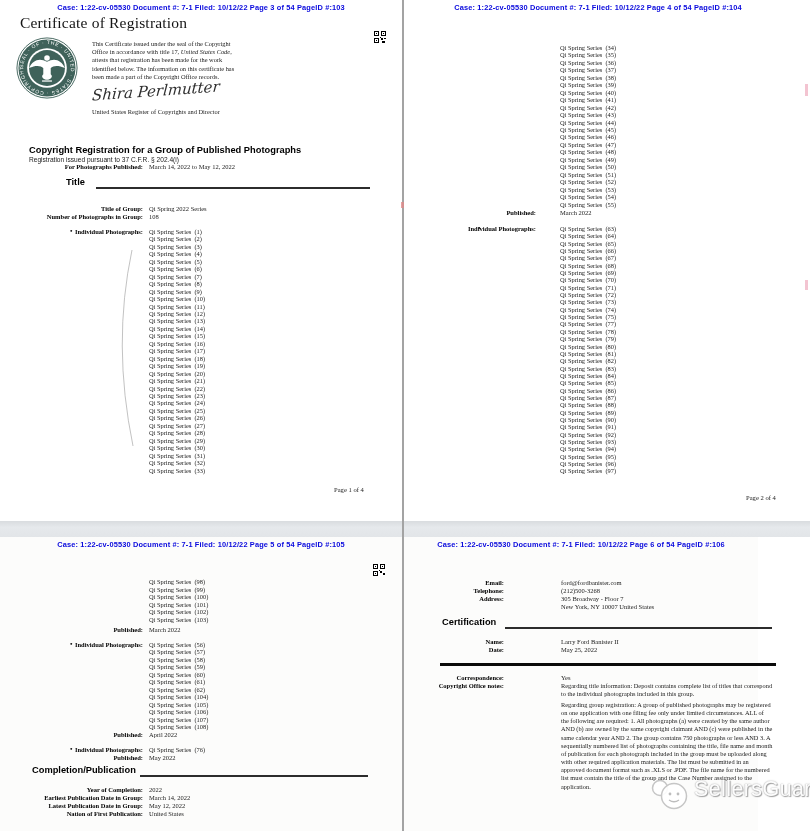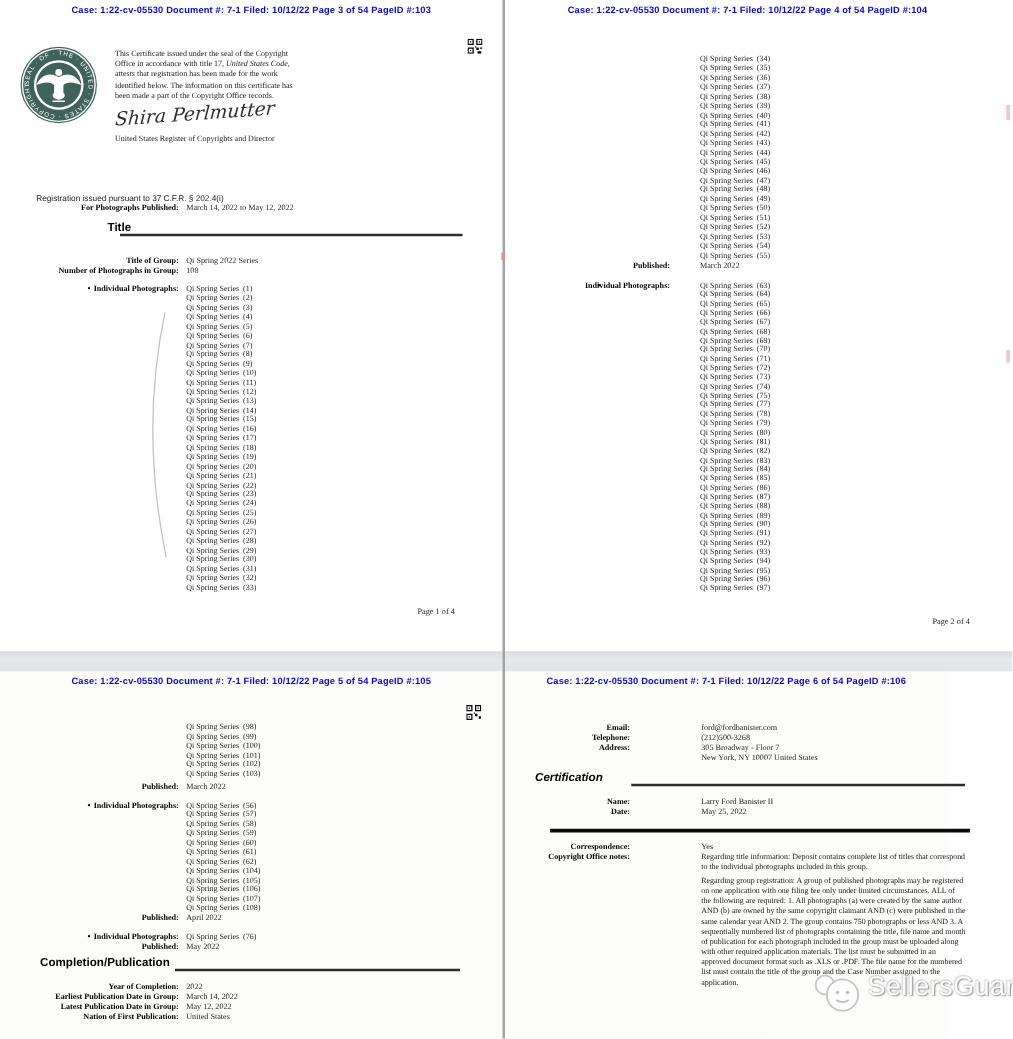--- a/index.html
+++ b/index.html
@@ -43,20 +43,21 @@
            color:rgba(255,255,255,.96);letter-spacing:.4px;
            text-shadow:1px 1px 1px #9e9e9e,-0.5px -0.5px 1px #cfcfcf,0 0 2px #b8b8b8;}
 </style>
 </head>
 <body>
 
 <div id="canvas">
 
   <div class="page" style="left:0;top:0;width:402px;height:472px;">
     <div class="case-h">Case: 1:22-cv-05530 Document #: 7-1 Filed: 10/12/22 Page 3 of 54 PageID #:103</div>
+    <div class="doc-title" style="left:20px;top:14px;">Certificate of Registration</div>
 
     <svg style="position:absolute;left:374px;top:31px;" width="12" height="12" viewBox="0 0 12 12">
       <rect width="12" height="12" fill="#fff"></rect>
       <rect x="0" y="0" width="5" height="5" fill="#000"></rect>
         <rect x="1" y="1" width="3" height="3" fill="#fff"></rect>
         <rect x="2" y="2" width="1" height="1" fill="#000"></rect>
       <rect x="7" y="0" width="5" height="5" fill="#000"></rect>
         <rect x="8" y="1" width="3" height="3" fill="#fff"></rect>
         <rect x="9" y="2" width="1" height="1" fill="#000"></rect>
       <rect x="0" y="7" width="5" height="5" fill="#000"></rect>
@@ -85,26 +86,27 @@
     </svg>
 
     <div class="cert-text" style="left:92px;top:40px;">
       <span>This Certificate issued under the seal of the Copyright Office in accordance with title 17, </span><span class="it">United States Code</span><span>, attests that registration has been made for the work identified below. The information on this certificate has been made a part of the Copyright Office records.</span>
     </div>
 
     <div class="signature" style="left:92px;top:82px;">Shira Perlmutter</div>
     <div class="val" style="left:92px;top:108px;font-size:6.4px;">United States Register of Copyrights and Director</div>
 
 
+    <div class="h-sans" style="left:29px;top:145px;">Copyright Registration for a Group of Published Photographs</div>
     <div class="small-sans" style="left:29px;top:156px;">Registration issued pursuant to 37 C.F.R. § 202.4(i)</div>
 
     <div class="lbl" style="right:259px;top:163px;">For Photographs Published:</div>
     <div class="val" style="left:149px;top:163px;">March 14, 2022 to May 12, 2022</div>
 
-    <div class="h-sans" style="left:86px;top:177px;">Title</div>
+    <div class="h-sans" style="left:66px;top:177px;">Title</div>
     <div class="rule" style="left:96px;top:187px;width:274px;"></div>
 
     <div class="lbl" style="right:259px;top:205px;">Title of Group:</div>
     <div class="val" style="left:149px;top:205px;">Qi Spring 2022 Series</div>
     <div class="lbl" style="right:259px;top:213px;">Number of Photographs in Group:</div>
     <div class="val" style="left:149px;top:213px;">108</div>
 
     <div class="bullet" style="left:70px;top:227px;">•</div>
     <div class="lbl" style="right:259px;top:228px;">Individual Photographs:</div>
     <div class="list" style="left:149px;top:228px;">
@@ -299,21 +301,21 @@
     <div class="case-h">Case: 1:22-cv-05530 Document #: 7-1 Filed: 10/12/22 Page 6 of 54 PageID #:106</div>
 
     <div class="lbl" style="right:254px;top:42px;">Email:</div>
     <div class="val" style="left:157px;top:42px;">ford@fordbanister.com</div>
     <div class="lbl" style="right:254px;top:50px;">Telephone:</div>
     <div class="val" style="left:157px;top:50px;">(212)500-3268</div>
     <div class="lbl" style="right:254px;top:58px;">Address:</div>
     <div class="val" style="left:157px;top:58px;">305 Broadway - Floor 7</div>
     <div class="val" style="left:157px;top:66px;">New York, NY 10007 United States</div>
 
-    <div class="h-sans" style="left:24px;top:80px;font-style:italic;">Certification</div>
+    <div class="h-sans" style="left:38px;top:80px;">Certification</div>
     <div class="rule" style="left:101px;top:90px;width:267px;"></div>
 
     <div class="lbl" style="right:254px;top:101px;">Name:</div>
     <div class="val" style="left:157px;top:101px;">Larry Ford Banister II</div>
     <div class="lbl" style="right:254px;top:109px;">Date:</div>
     <div class="val" style="left:157px;top:109px;">May 25, 2022</div>
 
     <div class="rule thick" style="left:36px;top:126px;width:336px;"></div>
 
     <div class="lbl" style="right:254px;top:137px;">Correspondence:</div>

